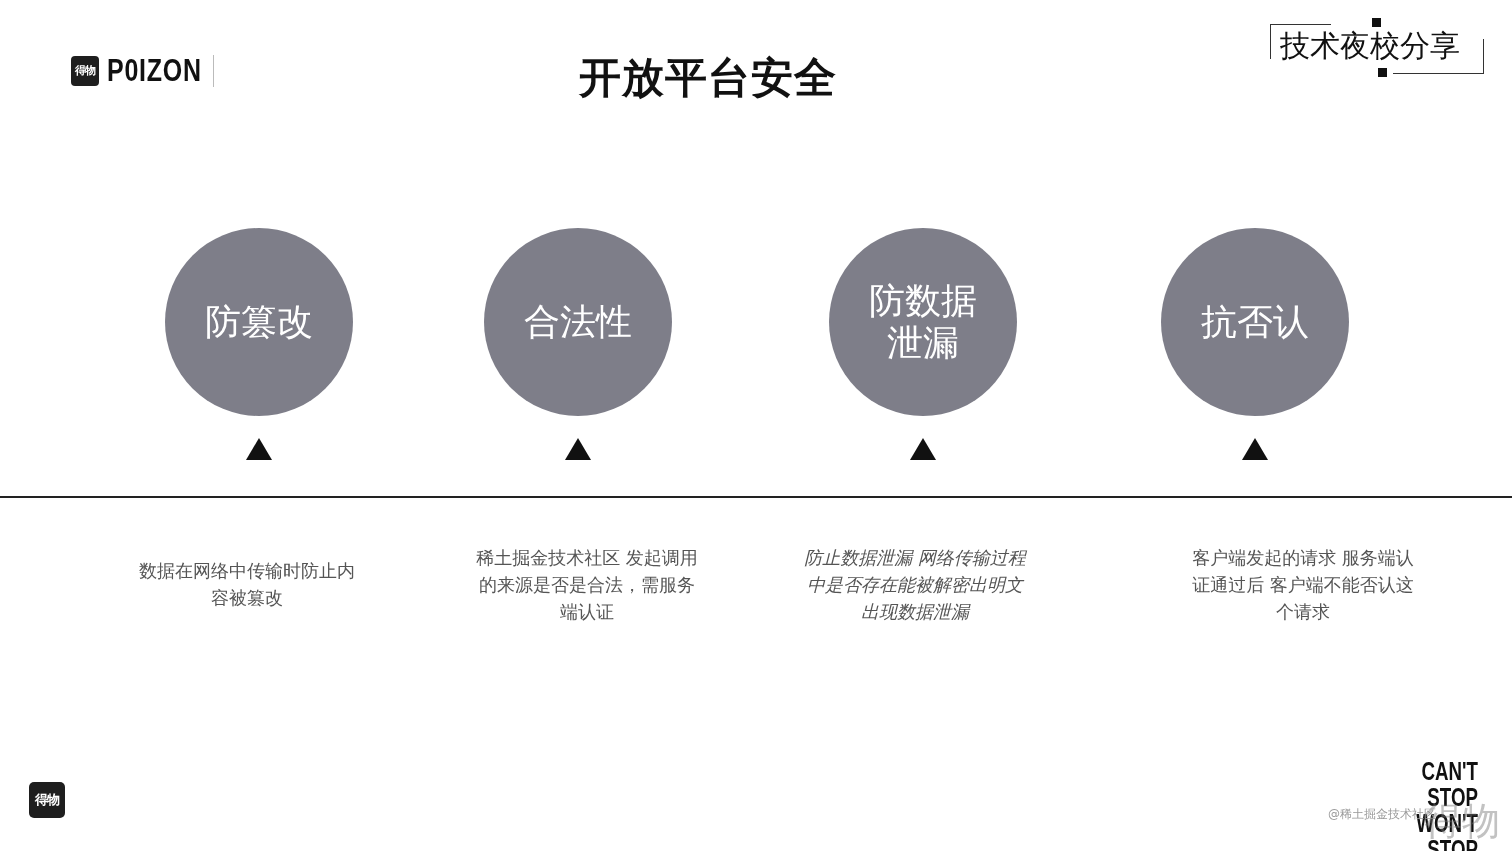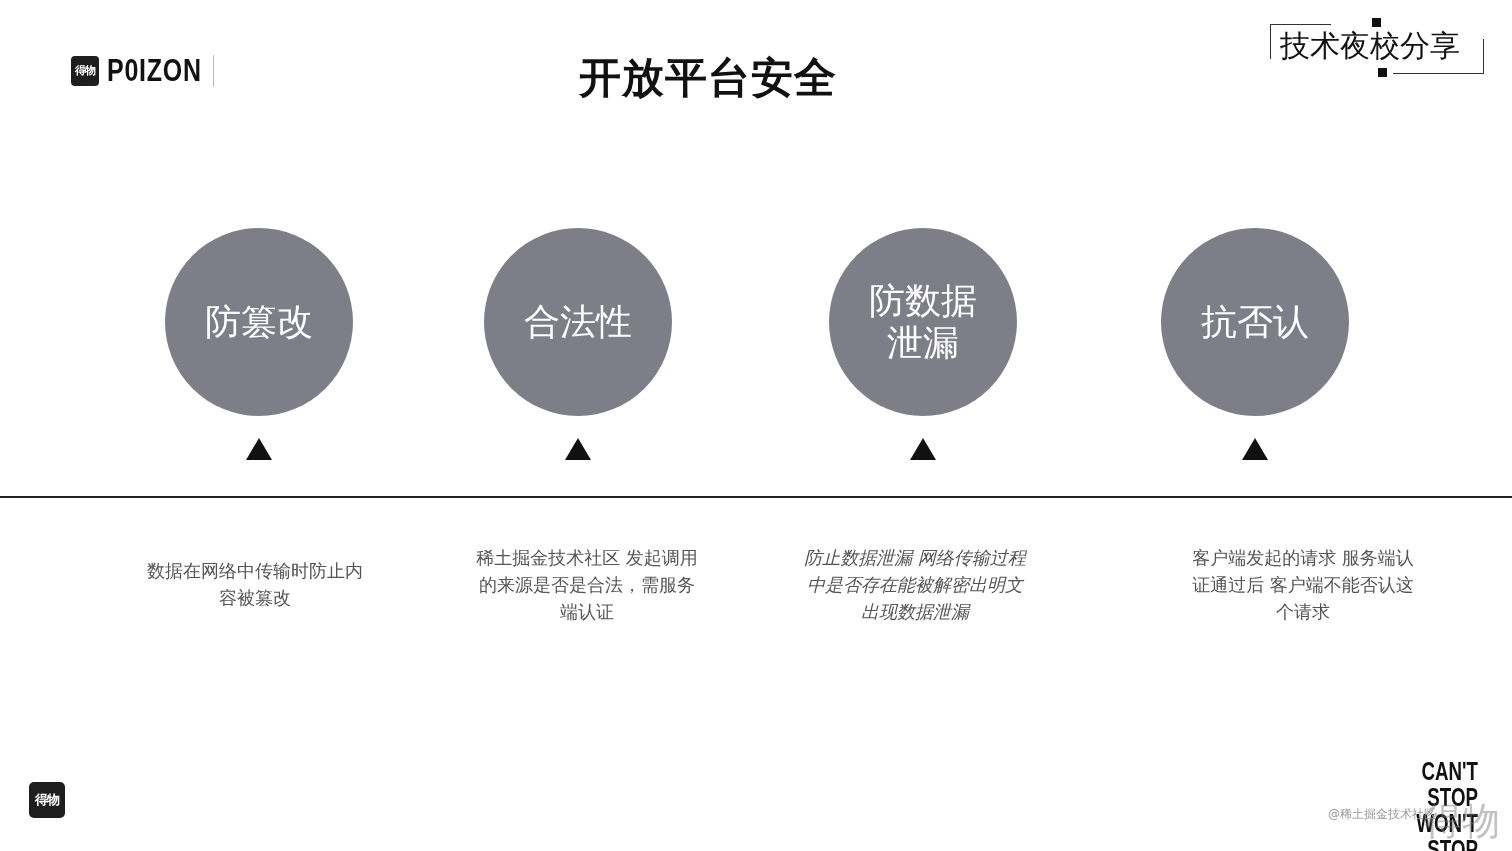--- a/index.html
+++ b/index.html
@@ -73,21 +73,21 @@
 </div>
 <div class="item" style="left:1161px;">
   <div class="circle">
       <span>抗否认</span>
     </div>
   <div class="tri"></div>
 </div>
 
 <div class="rule"></div>
 
-<div class="desc" style="left:140px; top:557px; width:230px;">数据在网络中传输时防止内容被篡改</div>
+<div class="desc" style="left:132px; top:557px; width:230px;">数据在网络中传输时防止内容被篡改</div>
 <div class="desc" style="left:474px; width:226px;">稀土掘金技术社区 发起调用的来源是否是合法，需服务端认证</div>
 <div class="desc" style="left:802px; width:226px;font-style:italic;">防止数据泄漏 网络传输过程中是否存在能被解密出明文出现数据泄漏</div>
 <div class="desc" style="left:1190px; width:226px;">客户端发起的请求 服务端认证通过后 客户端不能否认这个请求</div>
 
 <div class="foot-badge">得物</div>
 
 <div class="slogan">
   <div>CAN'T STOP</div>
   <div>WON'T STOP</div>
 </div>

